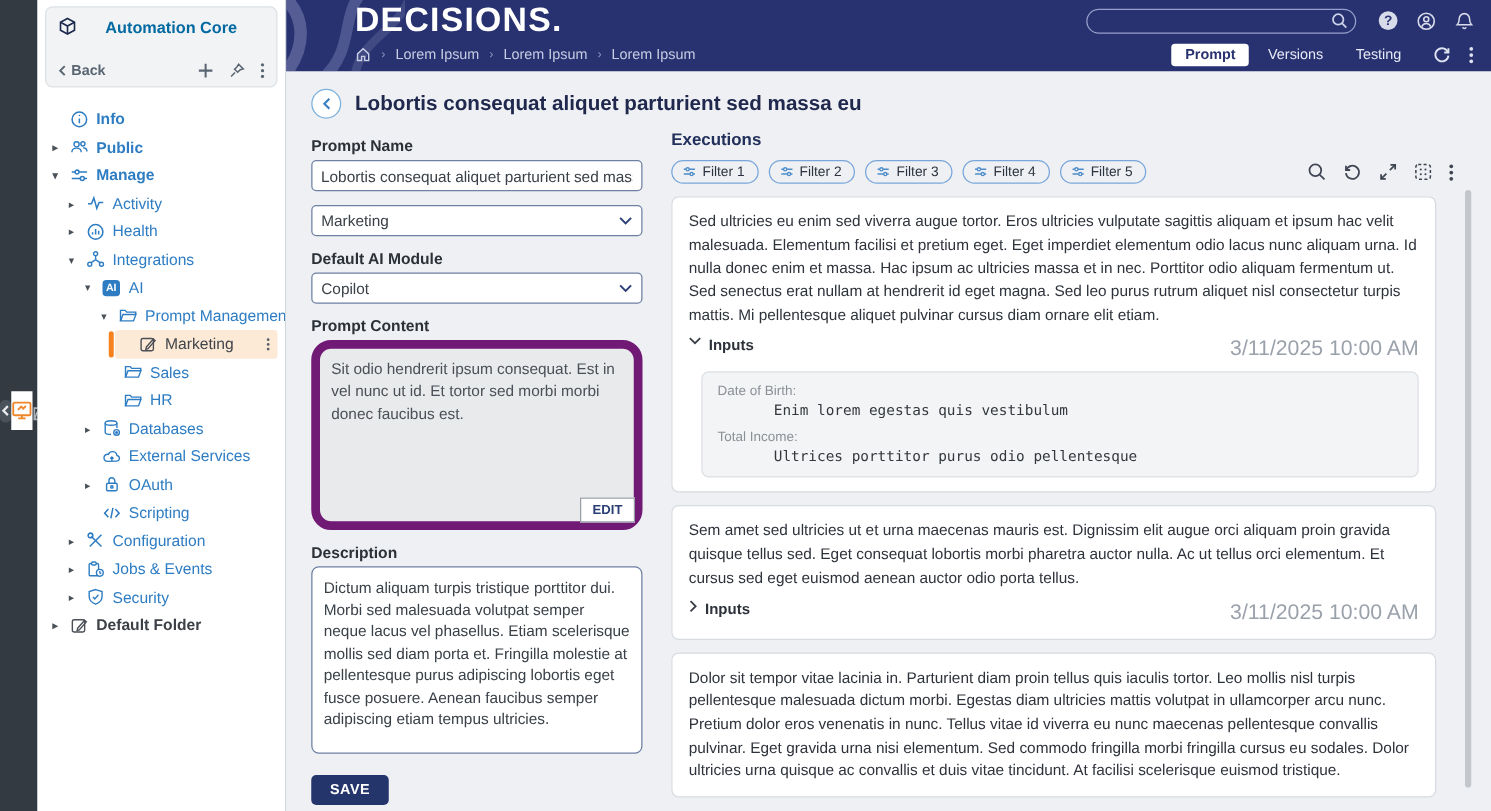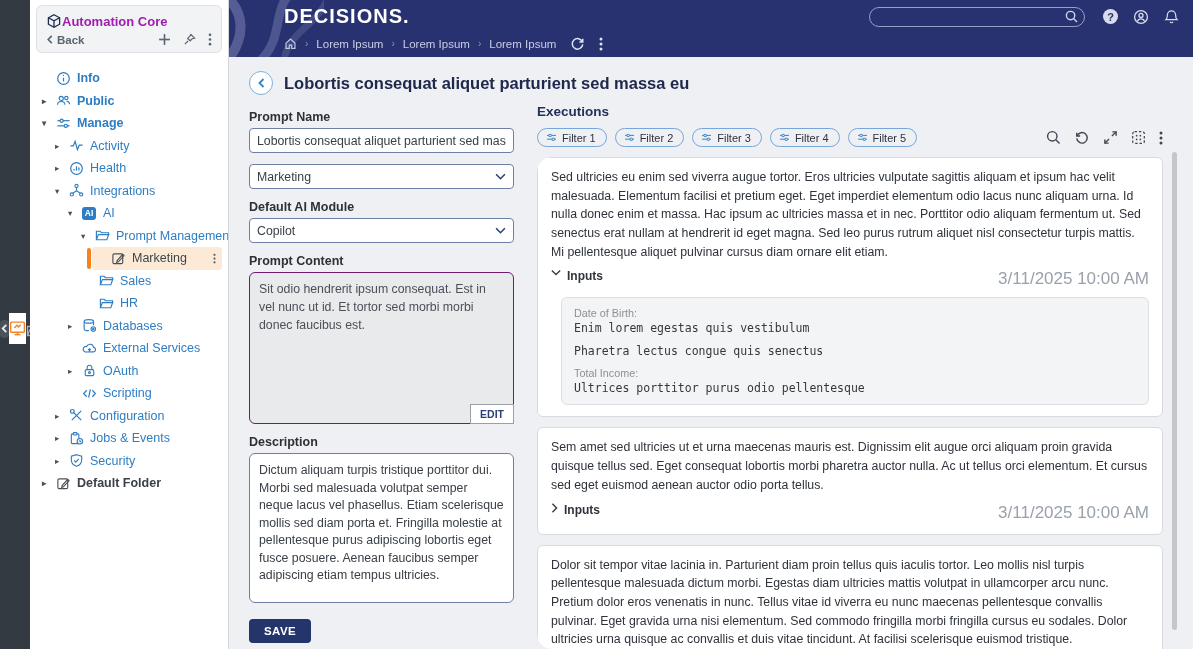--- a/index.html
+++ b/index.html
@@ -17,40 +17,40 @@
   .b-check { width:13px; height:13px; border-radius:3px; background:#35b24a; display:flex; align-items:center; justify-content:center; }
   .b-count { font-size:10px; font-weight:bold; color:#35393e; }
   .b-alert { width:13px; height:13px; border-radius:50%; background:#e03131; color:#fff; font-size:9px; font-weight:bold; display:flex; align-items:center; justify-content:center; line-height:1; }
   .b-warn { width:0; height:0; border-left:7px solid transparent; border-right:7px solid transparent; border-bottom:11px solid #c2c7cd; }
   .b-chat { width:14px; height:14px; border-radius:50%; background:#2f74c0; color:#fff; font-size:8px; font-weight:bold; display:flex; align-items:center; justify-content:center; line-height:1; letter-spacing:.5px; }
 
   
   .sidebar { width:199px; background:#ffffff; border-right:1px solid #d2d7db; flex-shrink:0; display:flex; flex-direction:column; overflow:hidden; }
   .side-head { margin:5px 6px 4px; background:#f1f3f5; border:1px solid #dde1e5; border-radius:6px; padding:7px 9px 6px; }
   .sh-r1 { display:flex; align-items:center; }
-  .sh-title { flex:1; font-size:13px; font-weight:bold; color:#a21caf; }
-  .sh-r2 { display:flex; align-items:center; margin-top:4px; color:#5a6572; }
+  .sh-title { flex:1; text-align:center; font-size:13px; font-weight:bold; color:#0369a1; }
+  .sh-r2 { display:flex; align-items:center; margin-top:21px; color:#5a6572; }
   .sh-back { display:flex; align-items:center; gap:3px; font-size:11.5px; font-weight:bold; color:#5a6572; cursor:pointer; }
   .sh-icons { margin-left:auto; display:flex; align-items:center; gap:12px; }
   .tree { padding-top:10px; font-size:12.5px; color:#2e7dc3; }
   .ti { display:flex; align-items:center; height:22.5px; cursor:pointer; white-space:nowrap; }
   .ti .arrow { width:13px; font-size:8.5px; color:#4a5158; flex-shrink:0; text-align:left; }
   .ti .ticon { width:16px; margin-right:6px; flex-shrink:0; display:flex; justify-content:center; }
   .l0 { padding-left:12px;font-weight:bold; } .l1 { padding-left:25px; } .l2 { padding-left:38px; } .l3 { padding-left:51px; } .l4 { padding-left:68px; }
   .ti.sel { background:#fcead7; border-radius:3px; color:#40454b; margin:0 6px 0 62px; padding-left:18px; position:relative; }
   .ti.sel::before { content:""; position:absolute; left:-5px; top:1px; bottom:1px; width:4px; border-radius:2px; background:#f5821f; }
   .ti.sel .kebab { margin-left:auto; margin-right:6px; color:#5a6067; }
   .ai-badge { background:#2e7dc3; color:#fff; font-size:8.5px; font-weight:bold; border-radius:3px; padding:2px 3px; line-height:1; }
 
   
   .main { flex:1; display:flex; flex-direction:column; min-width:0; }
   .tophdr { height:57px; background:#293270; position:relative; flex-shrink:0; color:#fff; overflow:hidden; }
   .hdeco { position:absolute; left:0; top:0; pointer-events:none; }
   .hrow1 { position:relative; display:flex; align-items:center; height:31px; padding:2px 14px 0 55px; }
-  .logo { font-size:20px; font-weight:bold; letter-spacing:1px; color:#fff; }
+  .logo { font-size:27px; font-weight:bold; letter-spacing:1px; color:#fff; }
   .hspacer { flex:1; }
   .search-pill { width:216px; height:20px; border:1.4px solid #97a0ca; border-radius:10px; display:flex; align-items:center; justify-content:flex-end; padding-right:6px; margin-right:18px; }
   .hic { color:#d8dcea; margin-left:15px; cursor:pointer; }
   .help-circle { width:15px; height:15px; border-radius:50%; background:#d8dcea; color:#293270; font-size:11px; font-weight:bold; display:flex; align-items:center; justify-content:center; }
   .hrow2 { position:relative; display:flex; align-items:center; height:25px; padding:0 14px 0 55px; font-size:11.5px; }
   .bc { display:flex; align-items:center; gap:8px; color:#c7cde4; }
   .bc .sep { color:#8a93bd; font-size:10px; }
   .tabs { margin-left:auto; display:flex; align-items:center; gap:4px; }
   .tab { padding:3px 11px; border-radius:3px; color:#e6e9f5; cursor:pointer; }
   .tab.active { background:#ffffff; color:#293270; font-weight:bold; }
@@ -59,44 +59,44 @@
   
   .content { flex:1; display:flex; padding:14px 16px 0 20px; overflow:hidden; background:#eef0f3; }
   .leftcol { width:265px; flex-shrink:0; }
   .titlerow { display:flex; align-items:center; gap:11px; margin-bottom:15px; width:620px; }
   .backcircle { width:24px; height:24px; border-radius:50%; border:1.6px solid #7ab0dd; background:#fff; color:#3b82c4; display:flex; align-items:center; justify-content:center; cursor:pointer; flex-shrink:0; }
   .ptitle { font-size:16.5px; font-weight:bold; color:#20294d; white-space:nowrap; }
   .fgroup { margin-bottom:11px; }
   .flabel { font-size:12.5px; font-weight:bold; color:#2c3137; margin-bottom:4px; }
   .finput { width:265px; height:25px; border:1px solid #6e7fa3; border-radius:4px; font-size:12.3px; padding:0 7px; color:#3a4047; background:#fff; font-family:"Liberation Sans",sans-serif; }
   .fselect { width:265px; height:25px; border:1px solid #6e7fa3; border-radius:4px; font-size:12.3px; padding:0 7px; color:#3a4047; background:#fff; display:flex; align-items:center; justify-content:space-between; cursor:pointer; }
-  .promptbox { position:relative; width:265px; height:152px; background:#e9eaeb; border:1px solid #701a75; border-radius:6px; padding:8px 9px; font-size:12.3px; color:#4a5058; line-height:1.45; }
+  .promptbox { position:relative; width:265px; height:152px; background:#e9eaeb; border:7px solid #701a75; border-radius:16px; padding:8px 9px; font-size:12.3px; color:#4a5058; line-height:1.45; }
   .editbtn { position:absolute; right:-1px; bottom:-1px; background:#fff; border:1px solid #9aa0a7; color:#2b3f77; font-weight:bold; font-size:10.5px; padding:3px 9px; cursor:pointer; font-family:"Liberation Sans",sans-serif; }
   .descbox { width:265px; height:150px; border:1px solid #6e7fa3; border-radius:6px; background:#fff; padding:8px 9px; font-size:12.3px; color:#3a4047; line-height:1.43; resize:none; font-family:"Liberation Sans",sans-serif; }
   .savebtn { margin-top:12px; background:#24356b; color:#fff; font-weight:bold; font-size:11.5px; letter-spacing:.4px; padding:6px 15px; border-radius:4px; border:none; cursor:pointer; font-family:"Liberation Sans",sans-serif; }
 
   
   .rightcol { flex:1; margin-left:23px; margin-top:33px; display:flex; flex-direction:column; min-width:0; position:relative; }
   .extitle { font-size:13.5px; font-weight:bold; color:#22305c; margin-bottom:9px; }
   .exbar { display:flex; align-items:center; margin-bottom:10px; padding-right:14px; }
   .chip { display:flex; align-items:center; gap:5px; border:1.3px solid #79a6da; border-radius:11px; padding:2.5px 10px 2.5px 8px; font-size:11px; color:#2c3340; margin-right:8px; cursor:pointer; background:transparent; white-space:nowrap; }
   .exicons { margin-left:auto; display:flex; align-items:center; gap:13px; color:#3f4552; }
   .exicons > span { cursor:pointer; display:flex; }
-  .cards { flex:1; overflow:hidden; padding-right:14px;border-radius:15px; }
+  .cards { flex:1; overflow:hidden; padding-right:28px; }
   .card { background:#fff; border:1px solid #d7dbe0; border-radius:6px; padding:10px 13px 11px; margin-bottom:10px; }
   .ctext { font-size:12.3px; color:#2e333b; line-height:1.52; }
   .crow { display:flex; align-items:flex-start; margin-top:8px; }
   .chev { margin-right:6px; display:flex; color:#3a3f46; cursor:pointer; }
   .ilab { font-size:12px; font-weight:bold; color:#2e333b; cursor:pointer; }
   .stamp { margin-left:auto; font-size:17px; color:#9aa1ab; }
   .ibox { margin-top:8px; margin-left:10px; background:#f3f4f6; border:1px solid #dcdfe3; border-radius:6px; padding:9px 12px 8px; }
   .ipair { margin-bottom:9px; }
   .ipair:last-child { margin-bottom:1px; }
   .iplabel { font-size:10.8px; color:#8b9097; margin-bottom:2px; }
-  .ipvalue { font-family:"DejaVu Sans Mono","Liberation Mono",monospace; font-size:11.5px; color:#34383e; }
+  .ipvalue { font-family:"DejaVu Sans Mono","Liberation Mono",monospace; font-size:11.5px; color:#34383e;margin-left:45px; }
   .vscroll { position:absolute; right:0; top:48px; bottom:4px; width:5px; }
   .vthumb { width:5px; height:97%; background:#c3c7cc; border-radius:3px; }
 </style>
 </head>
 <body>
 
 <div class="rail">
   <div class="rail-back">
     <svg width="9" height="9" viewBox="0 0 10 10" fill="none" stroke="#e8eaec" stroke-width="2">
         <polyline points="7,1 3,5 7,9"></polyline>
@@ -430,20 +430,25 @@
       <div class="bc">
         <svg width="13" height="13" viewBox="0 0 16 16" fill="none" stroke="#c7cde4" stroke-width="1.4">
             <path d="M2.5 7.5L8 2.5l5.5 5V14h-4v-4h-3v4h-4z"></path>
           </svg>
         <span class="sep">›</span>
         <span>Lorem Ipsum</span>
         <span class="sep">›</span>
         <span>Lorem Ipsum</span>
         <span class="sep">›</span>
         <span>Lorem Ipsum</span>
+      </div>
+      <div class="tabs">
+        <span class="tab active">Prompt</span>
+        <span class="tab">Versions</span>
+        <span class="tab">Testing</span>
       </div>
       <span class="hr2ic">
         <svg width="15" height="15" viewBox="0 0 16 16" fill="none" stroke="currentColor" stroke-width="1.6">
             <path d="M13.2 6.2A5.6 5.6 0 1 0 13.6 9"></path>
             <polyline points="13.6,2.8 13.6,6.4 10,6.4"></polyline>
           </svg>
       </span>
       <span class="hr2ic">
         <svg width="4" height="14" viewBox="0 0 4 14" fill="currentColor">
             <circle cx="2" cy="2" r="1.5"></circle>
@@ -606,21 +611,20 @@
               </span>
             <span class="ilab">Inputs</span>
             <span class="stamp">3/11/2025 10:00 AM</span>
           </div>
           <div class="ibox">
             <div class="ipair">
               <div class="iplabel">Date of Birth:</div>
               <div class="ipvalue">Enim lorem egestas quis vestibulum</div>
             </div>
             <div class="ipair">
-              <div class="ipvalue">Pharetra lectus congue quis senectus</div>
             </div>
             <div class="ipair">
               <div class="iplabel">Total Income:</div>
               <div class="ipvalue">Ultrices porttitor purus odio pellentesque</div>
             </div>
           </div>
         </div>
 
         <div class="card">
           <div class="ctext">Sem amet sed ultricies ut et urna maecenas mauris est. Dignissim elit augue orci aliquam proin gravida quisque tellus sed. Eget consequat lobortis morbi pharetra auctor nulla. Ac ut tellus orci elementum. Et cursus sed eget euismod aenean auctor odio porta tellus.</div>

